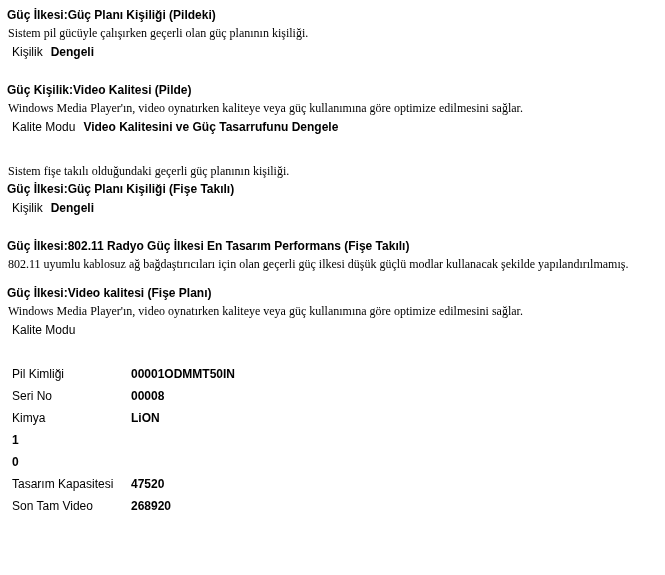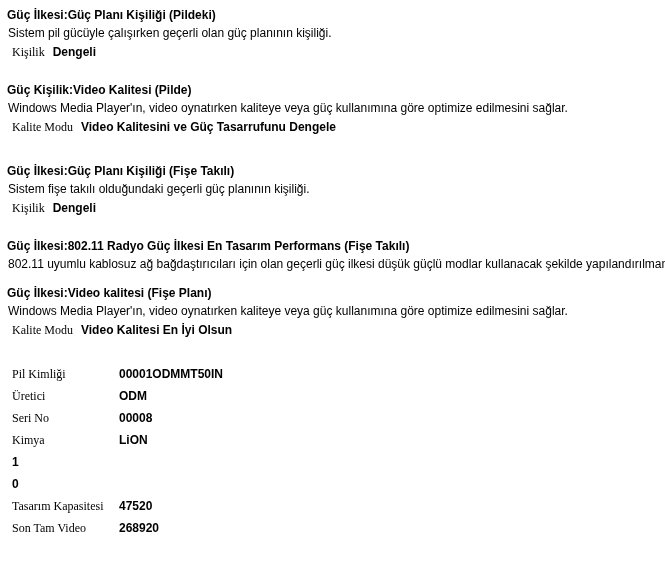--- a/index.html
+++ b/index.html
@@ -20,41 +20,41 @@
   .line {
     line-height: 18px;
     white-space: nowrap;
   }
   .sec-title {
     font-weight: bold;
     margin-left: 7px;
   }
   .sec-desc {
     margin-left: 8px;
+    font-family: Liberation Serif, serif;
   }
   .kv {
     margin-left: 12px;
     margin-top: 1px;
     display: flex;
   }
   .kv .k {
     margin-right: 8px;
-    font-family: Liberation Serif, serif;
   }
   .kv .v {
     font-weight: bold;
   }
   .gap20 { margin-top: 20px; }
   .gap26 { margin-top: 26px; }
   .gap11 { margin-top: 11px; }
   .battery .kv { margin-top: 4px; }
   .battery .kv.first { margin-top: 2px; }
   .battery .kv .k {
     width: 103px;
-    margin-right: 4px;
+    margin-right: 16px;
     flex: 0 0 103px;
   }
 </style>
 </head>
 <body>
 
 <section>
   <div class="line sec-title">Güç İlkesi:Güç Planı Kişiliği (Pildeki)</div>
   <div class="line sec-desc">Sistem pil gücüyle çalışırken geçerli olan güç planının kişiliği.</div>
   <div class="line kv">
@@ -66,50 +66,45 @@
 <section class="gap20">
   <div class="line sec-title">Güç Kişilik:Video Kalitesi (Pilde)</div>
   <div class="line sec-desc">Windows Media Player'ın, video oynatırken kaliteye veya güç kullanımına göre optimize edilmesini sağlar.</div>
   <div class="line kv">
     <span class="k">Kalite Modu</span>
     <span class="v">Video Kalitesini ve Güç Tasarrufunu Dengele</span>
   </div>
 </section>
 
 <section class="gap26">
+  <div class="line sec-desc">Sistem fişe takılı olduğundaki geçerli güç planının kişiliği.</div>
   <div class="line sec-title">Güç İlkesi:Güç Planı Kişiliği (Fişe Takılı)</div>
-  <div class="line sec-desc">Sistem fişe takılı olduğundaki geçerli güç planının kişiliği.</div>
   <div class="line kv">
     <span class="k">Kişilik</span>
     <span class="v">Dengeli</span>
   </div>
 </section>
 
 <section class="gap20">
   <div class="line sec-title">Güç İlkesi:802.11 Radyo Güç İlkesi En Tasarım Performans (Fişe Takılı)</div>
   <div class="line sec-desc">802.11 uyumlu kablosuz ağ bağdaştırıcıları için olan geçerli güç ilkesi düşük güçlü modlar kullanacak şekilde yapılandırılmamış.</div>
 </section>
 
 <section class="gap11">
   <div class="line sec-title">Güç İlkesi:Video kalitesi (Fişe Planı)</div>
   <div class="line sec-desc">Windows Media Player'ın, video oynatırken kaliteye veya güç kullanımına göre optimize edilmesini sağlar.</div>
   <div class="line kv">
     <span class="k">Kalite Modu</span>
-    <span class="v">Video Kalitesi En İyi Olsun</span>
   </div>
 </section>
 
 <section class="gap26 battery">
   <div class="line kv first">
     <span class="k">Pil Kimliği</span>
     <span class="v">00001ODMMT50IN</span>
-  </div>
-  <div class="line kv">
-    <span class="k">Üretici</span>
-    <span class="v">ODM</span>
   </div>
   <div class="line kv">
     <span class="k">Seri No</span>
     <span class="v">00008</span>
   </div>
   <div class="line kv">
     <span class="k">Kimya</span>
     <span class="v">LiON</span>
   </div>
   <div class="line kv">

